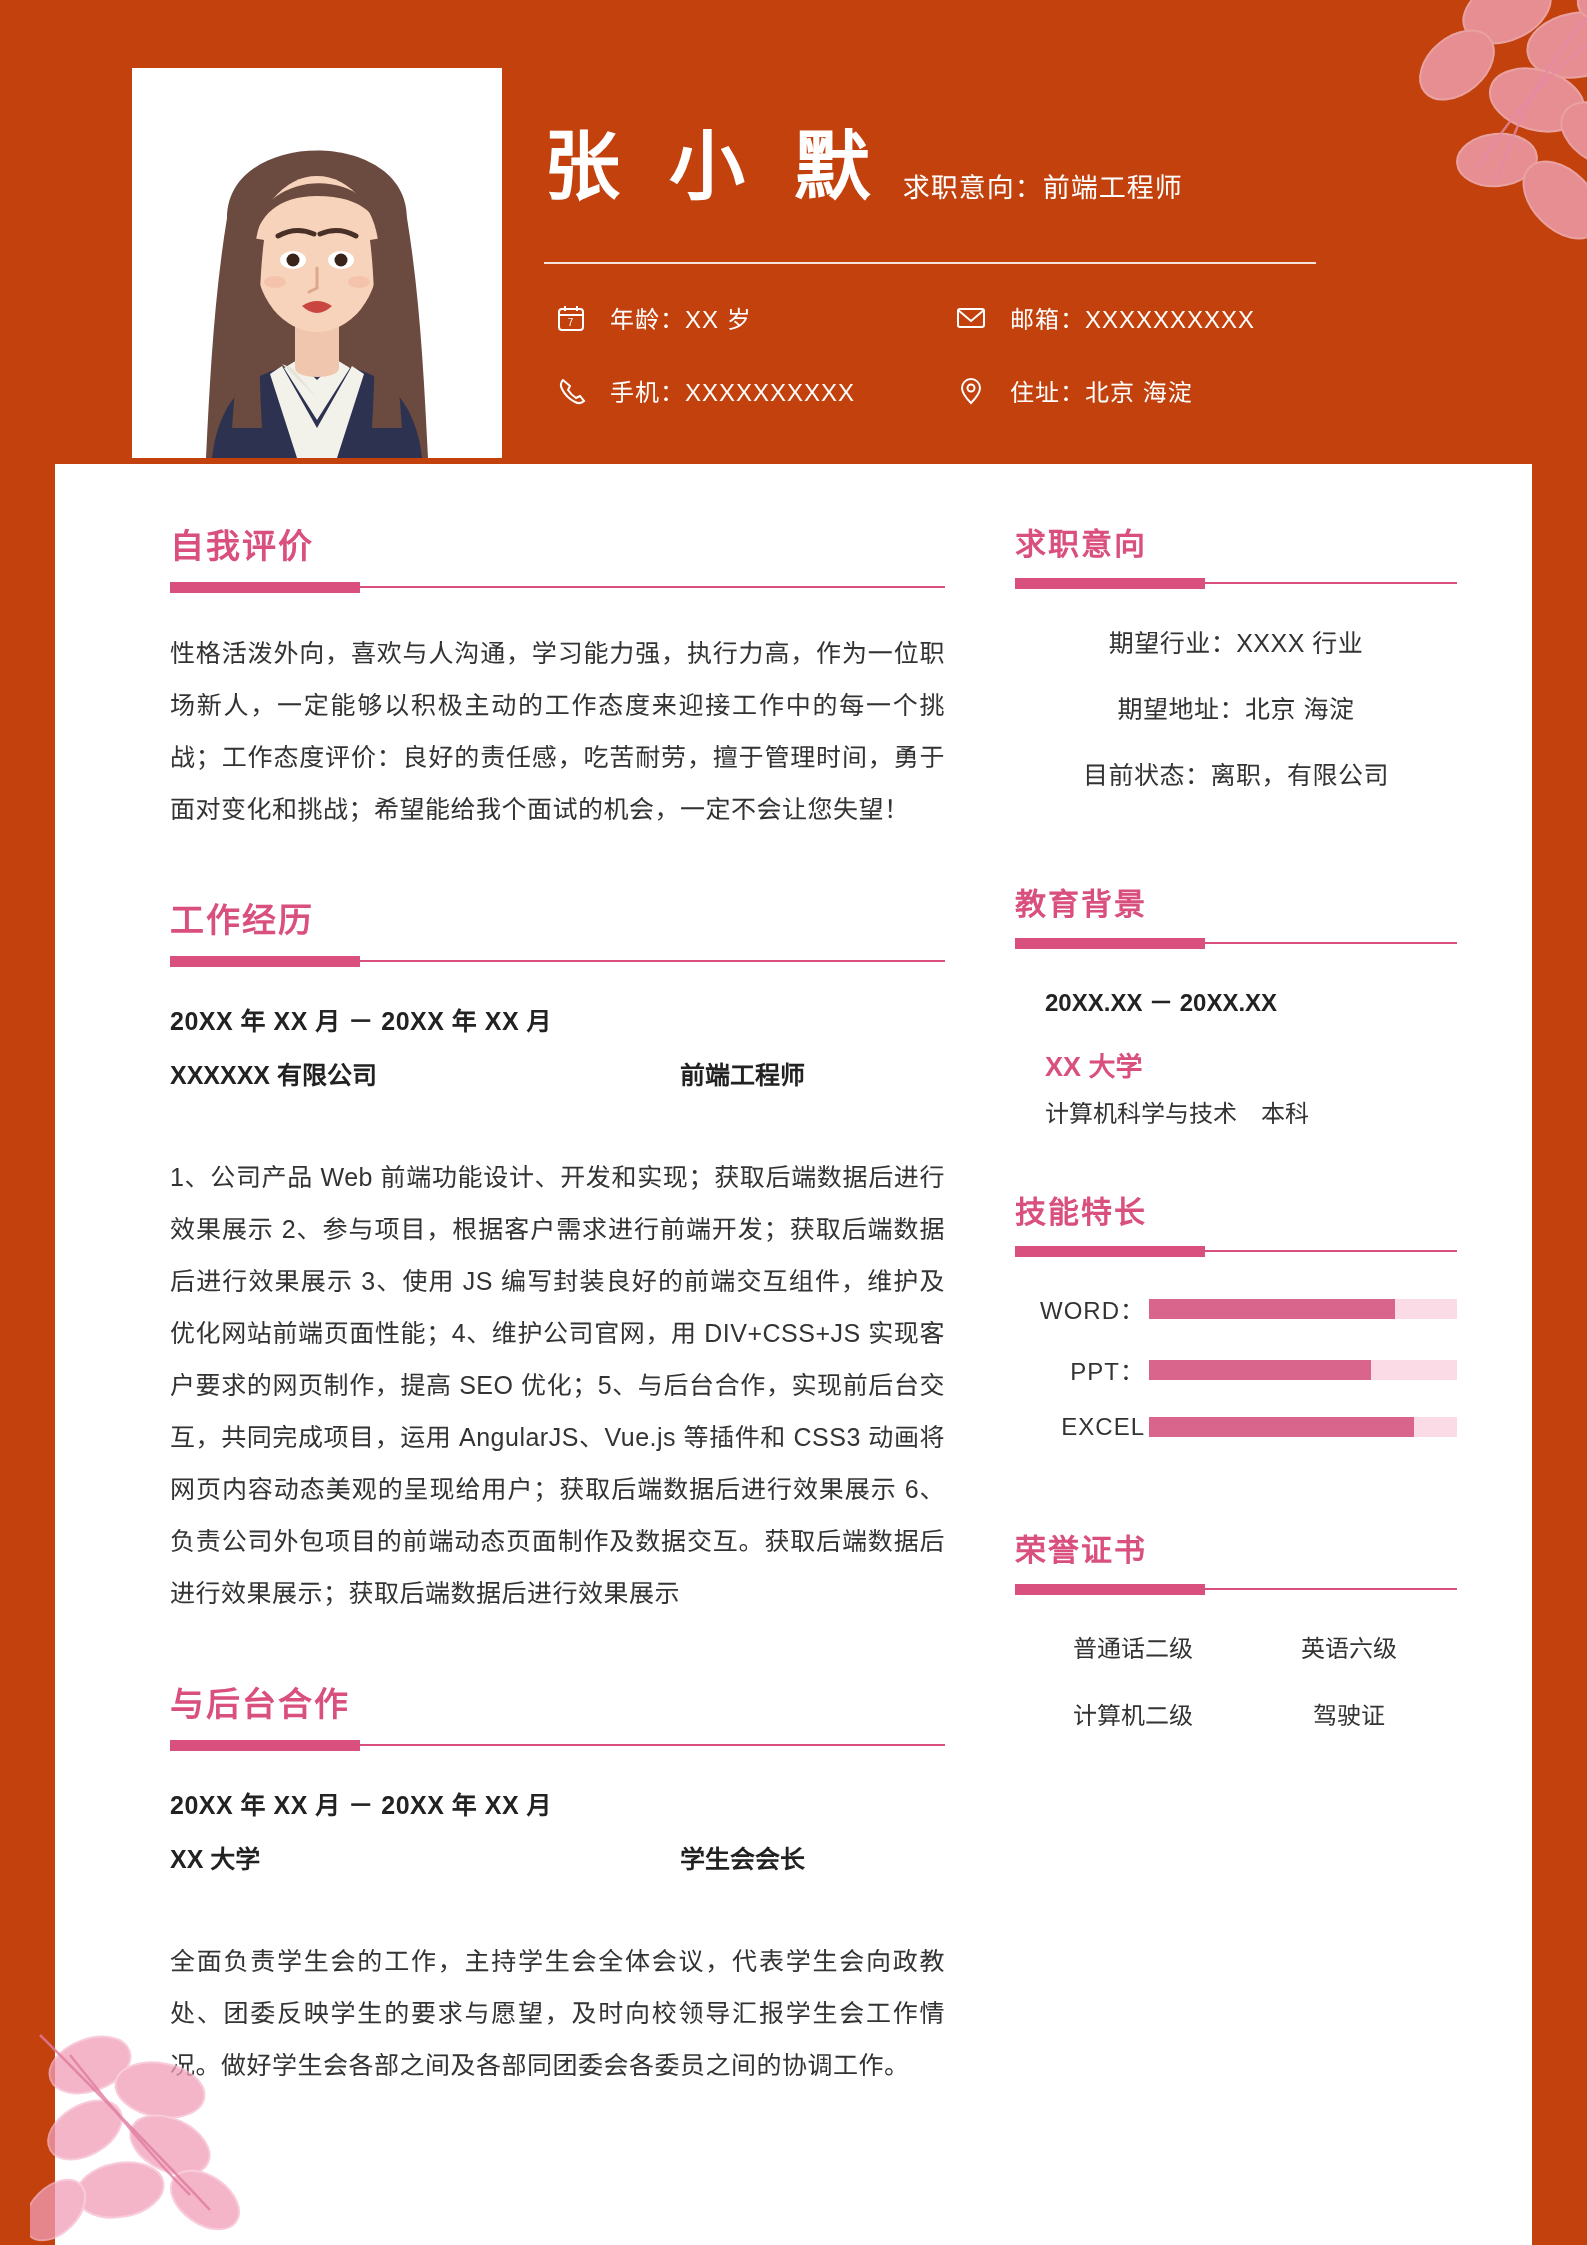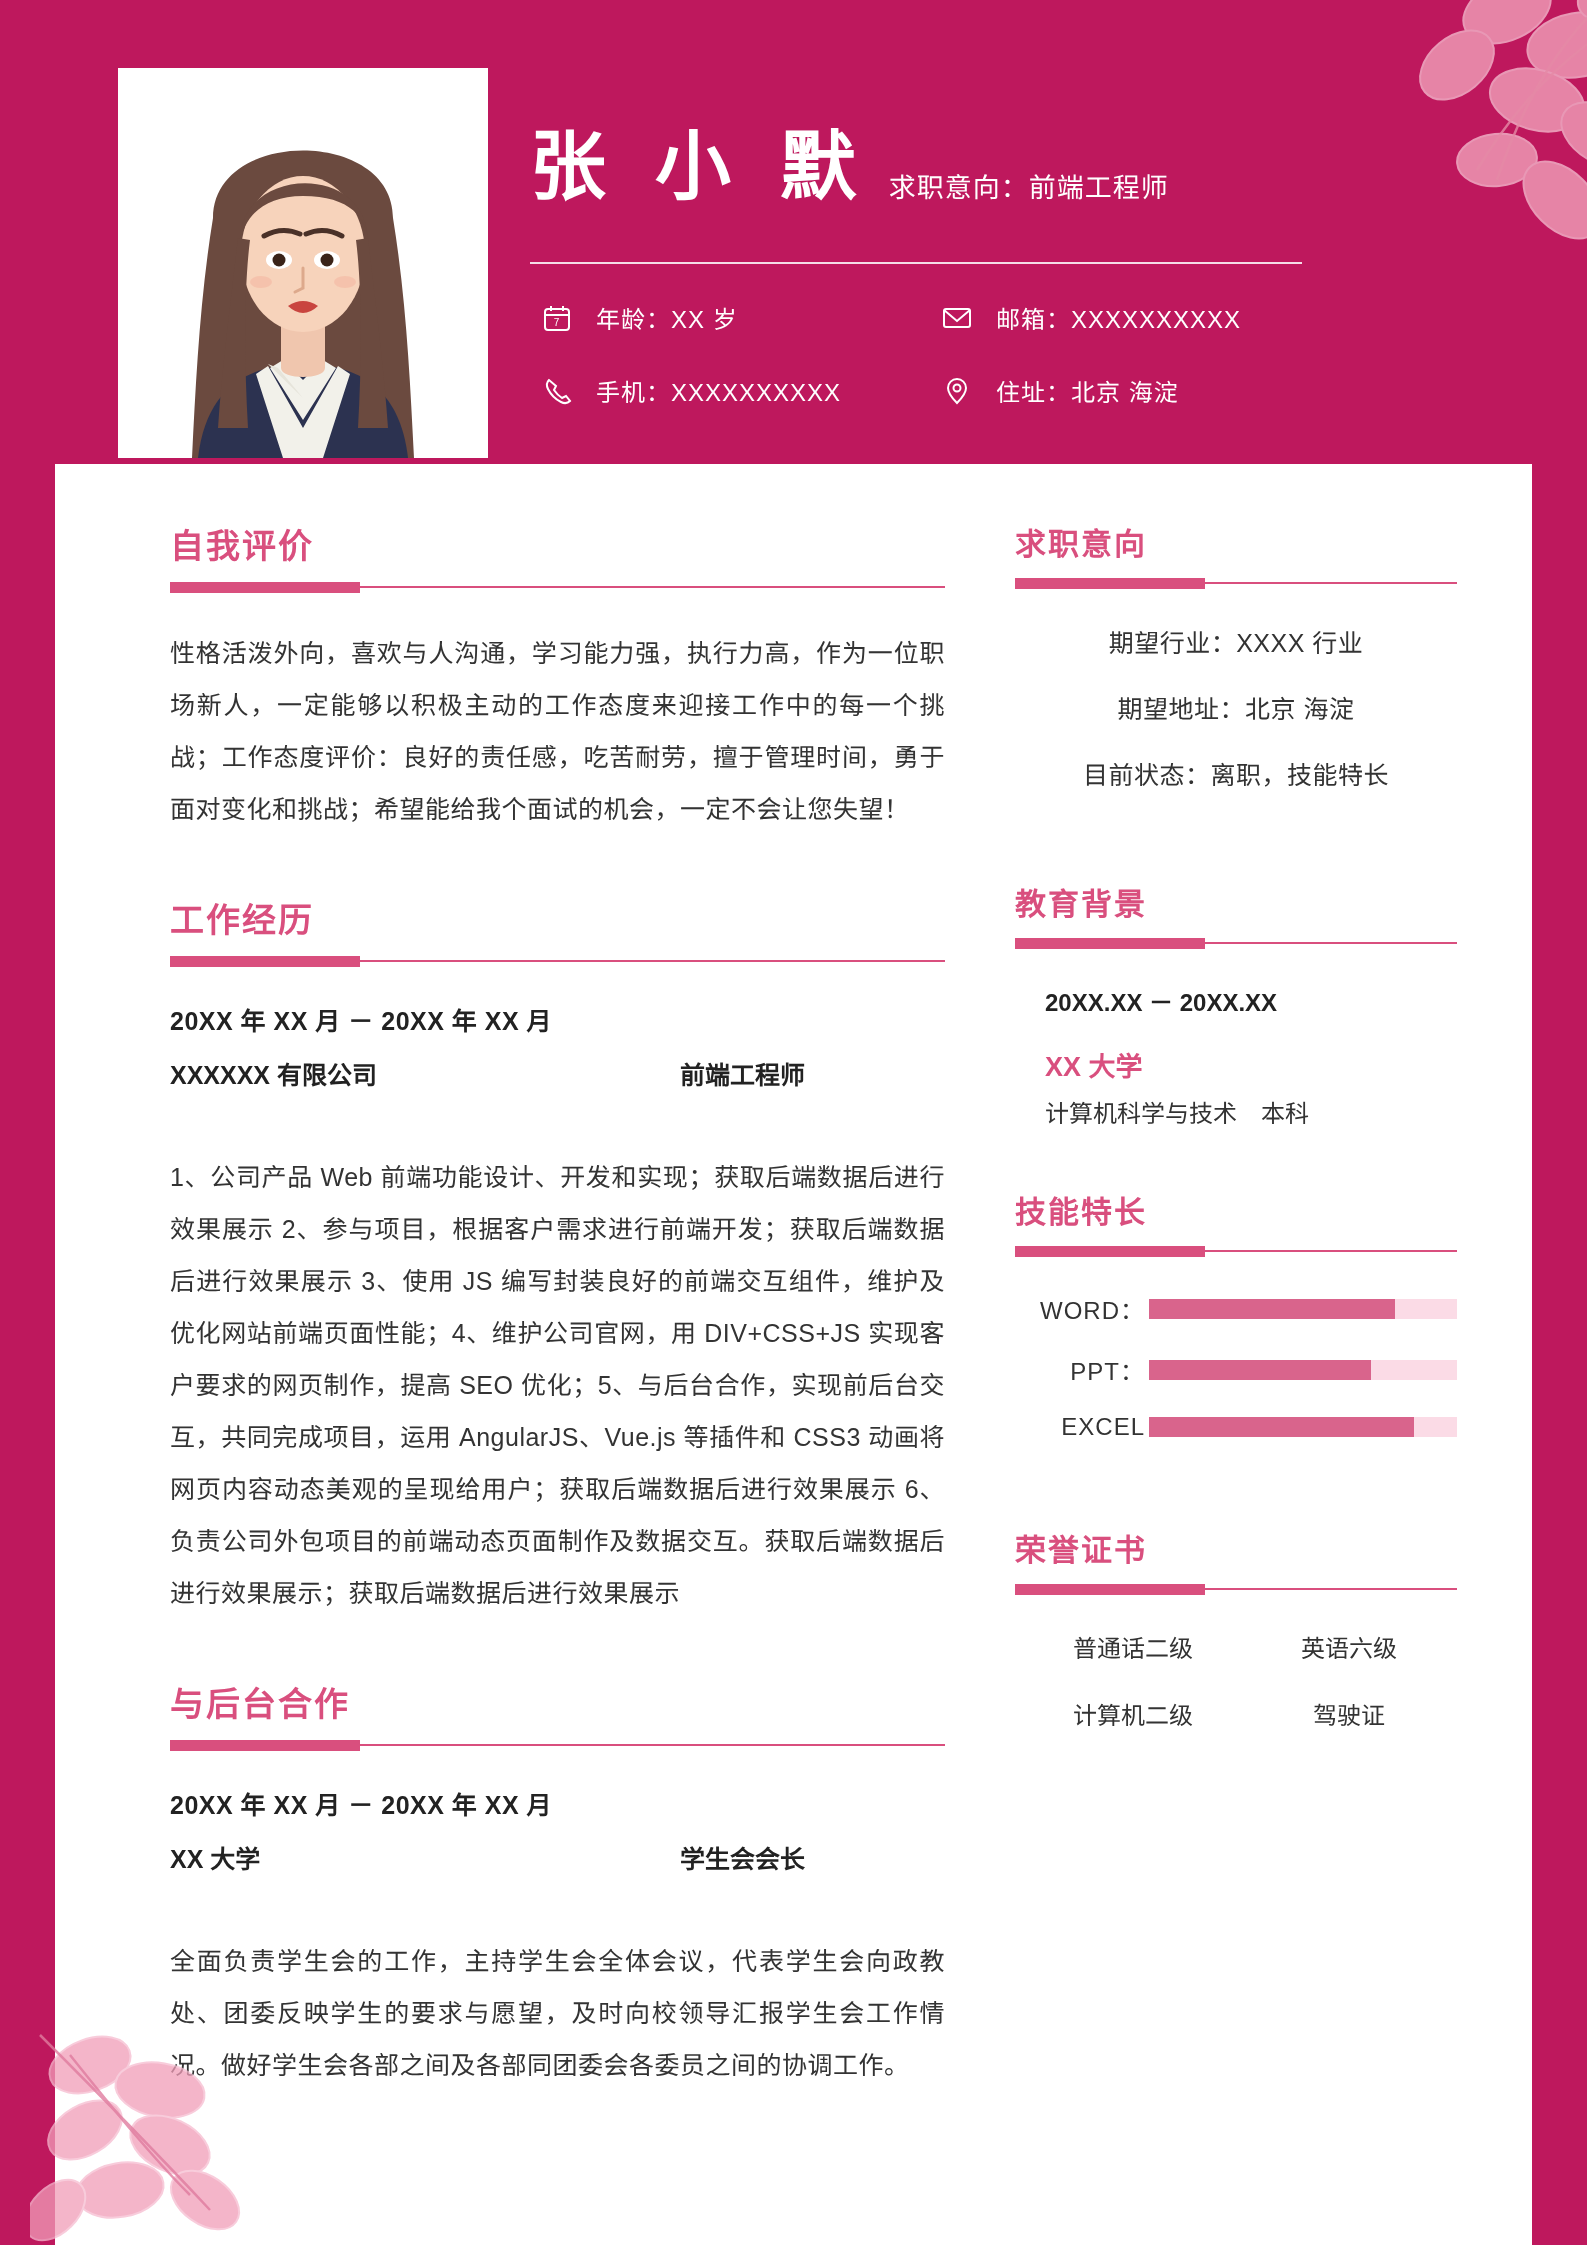--- a/index.html
+++ b/index.html
@@ -4,22 +4,23 @@
 <style>
   * { box-sizing: border-box; margin: 0; padding: 0; }
   html, body {
     width: 1587px; height: 2245px;
     font-family: "Liberation Sans", "DejaVu Sans", sans-serif;
     background: #ffffff;
   }
   .page {
     position: relative;
     width: 1587px; height: 2245px;
-    background: #be185d;
+    background: #c2410c;
     overflow: hidden;
+    padding-left: 14px;
   }
   
   .leaf-cluster-top {
     position: absolute; top: -30px; right: -40px;
     width: 420px; height: 380px;
     pointer-events: none;
   }
   .leaf-cluster-bottom {
     position: absolute; bottom: 0px; left: 30px;
     width: 320px; height: 250px;
@@ -366,21 +367,21 @@
       <div class="col-right">
 
         <div>
           <div class="sec-title right">求职意向</div>
           <div class="bar-wrap right">
             <div class="bar-thin"></div>
               <div class="bar-strong"></div>
           </div>
           <div class="kv">期望行业：XXXX 行业</div>
           <div class="kv">期望地址：北京 海淀</div>
-          <div class="kv">目前状态：离职，技能特长</div>
+          <div class="kv">目前状态：离职，有限公司</div>
         </div>
 
         <div class="spacer-55"></div>
 
         <div>
           <div class="sec-title right">教育背景</div>
           <div class="bar-wrap right">
             <div class="bar-thin"></div>
               <div class="bar-strong"></div>
           </div>

